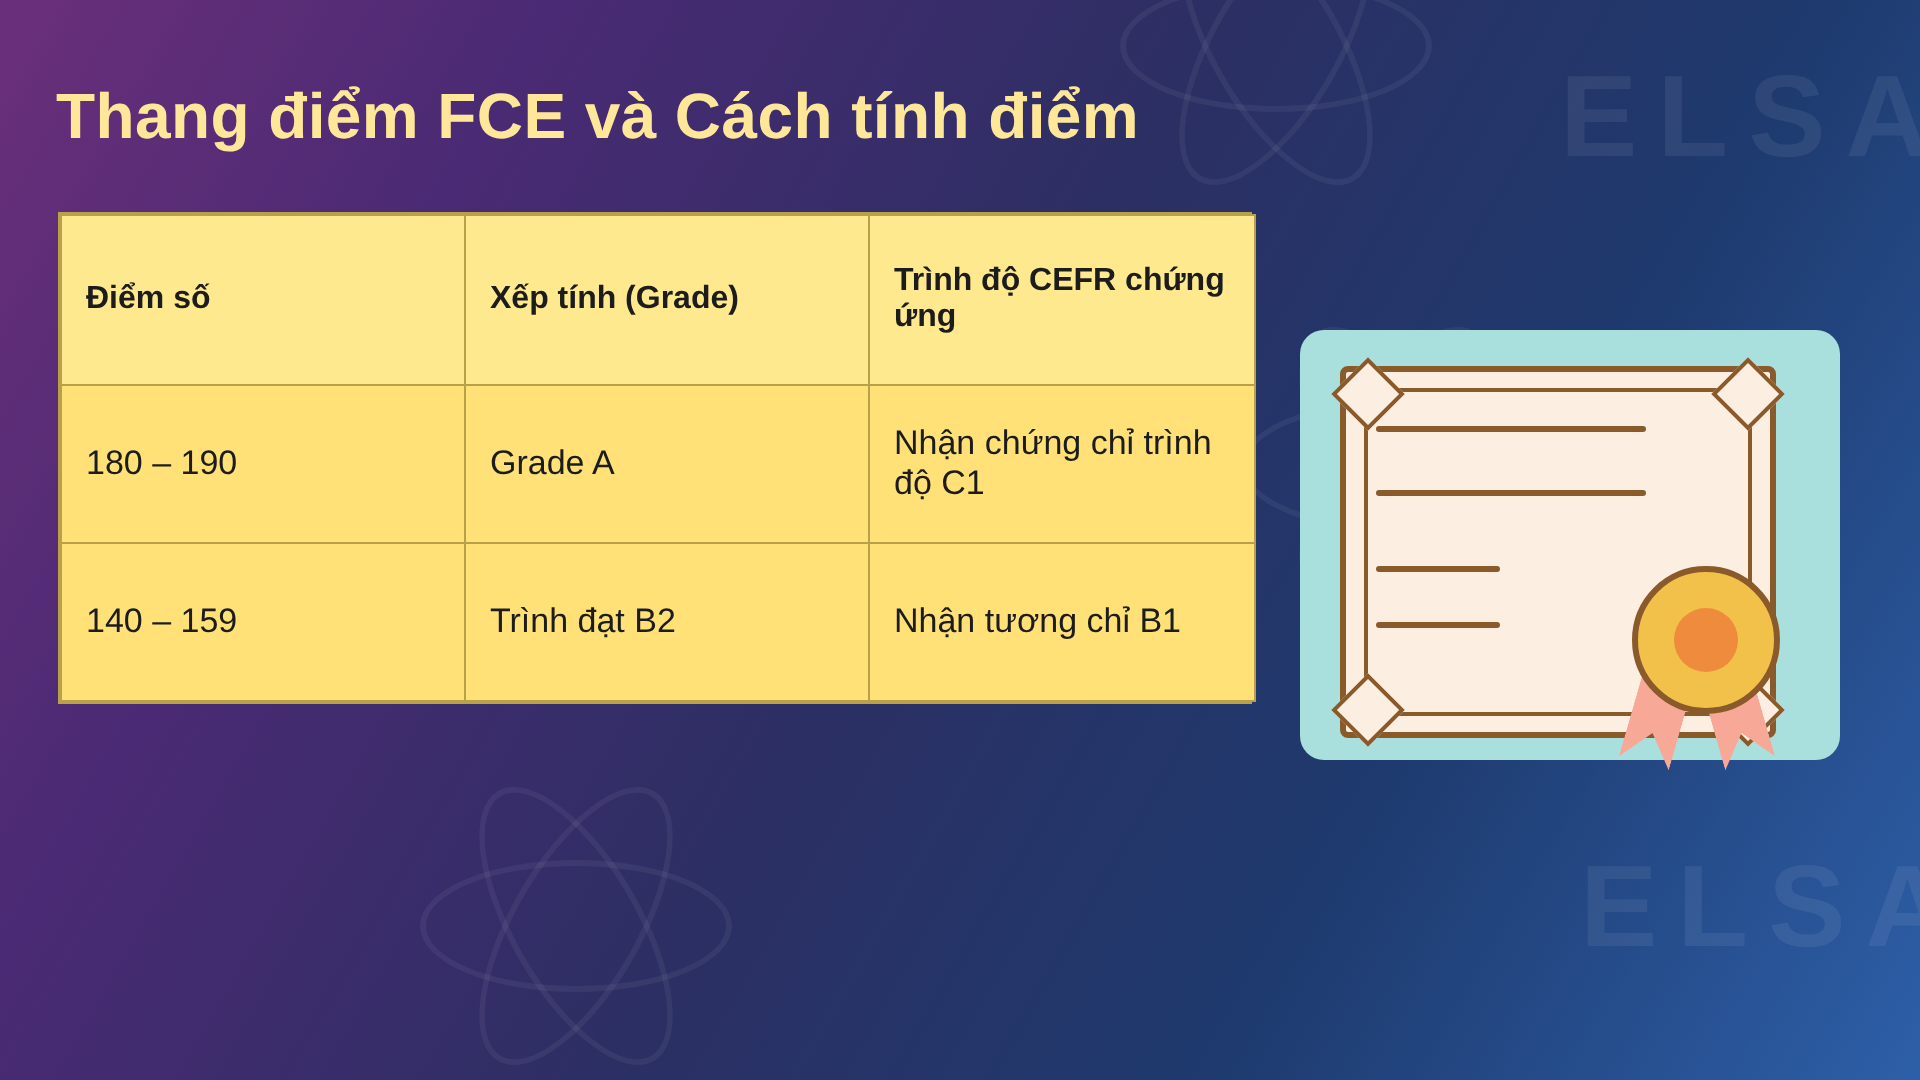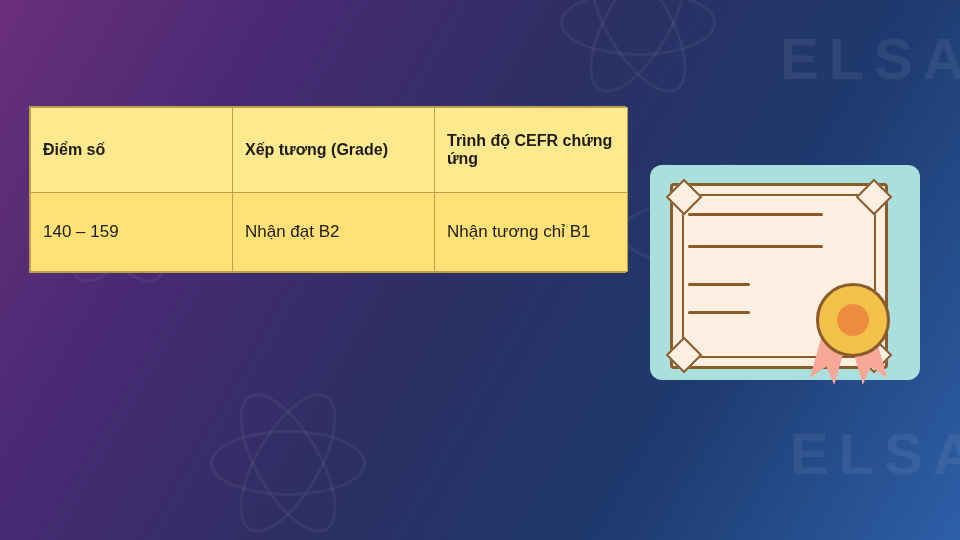--- a/index.html
+++ b/index.html
@@ -201,39 +201,45 @@
   </div>
   <div class="atom-group" style="left:40px; top:180px;">
     <div class="atom"></div>
     <div class="atom a2"></div>
     <div class="atom a3"></div>
   </div>
 
   <div class="watermark-text" style="left:780px; top:25px;">ELSA</div>
   <div class="watermark-text" style="left:790px; top:420px;">ELSA</div>
 
+  <div class="title">Thang điểm FCE và Cách tính điểm</div>
 
   <div class="table-wrap">
     <table class="score-table">
       <colgroup>
         <col class="col-1">
           <col class="col-2">
           <col class="col-3">
       </colgroup>
       <thead>
         <tr>
           <th>Điểm số</th>
-          <th>Xếp tương (Grade)</th>
+          <th>Xếp tính (Grade)</th>
           <th>Trình độ CEFR chứng ứng</th>
         </tr>
       </thead>
       <tbody>
         <tr>
+          <td>180 – 190</td>
+          <td>Grade A</td>
+          <td>Nhận chứng chỉ trình độ C1</td>
+        </tr>
+        <tr>
           <td>140 – 159</td>
-          <td>Nhận đạt B2</td>
+          <td>Trình đạt B2</td>
           <td>Nhận tương chỉ B1</td>
         </tr>
       </tbody>
     </table>
   </div>
 
   <div class="cert-area">
     <div class="cert-bg"></div>
     <div class="cert-paper">
       <div class="cert-corner cc-tl"></div>

